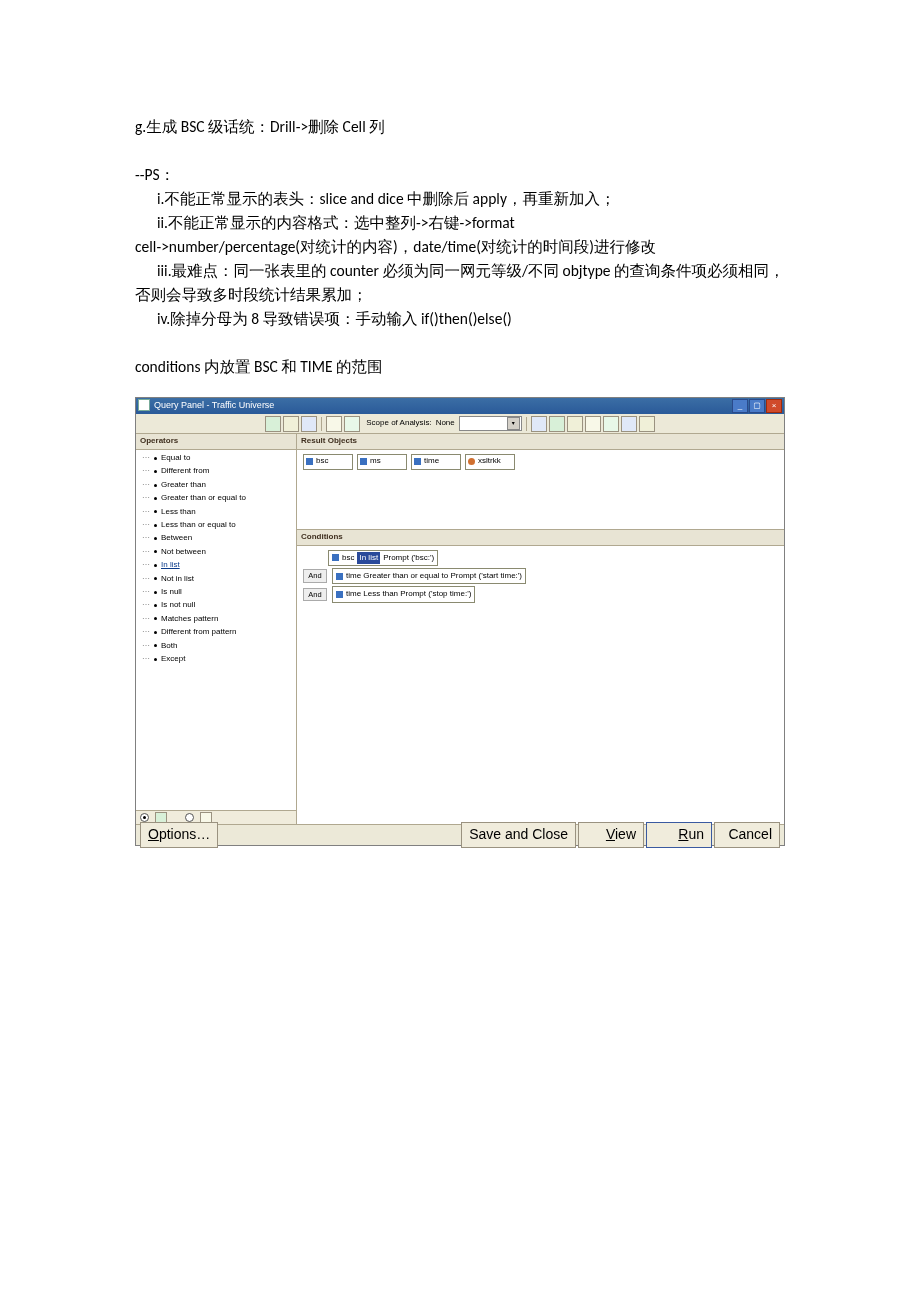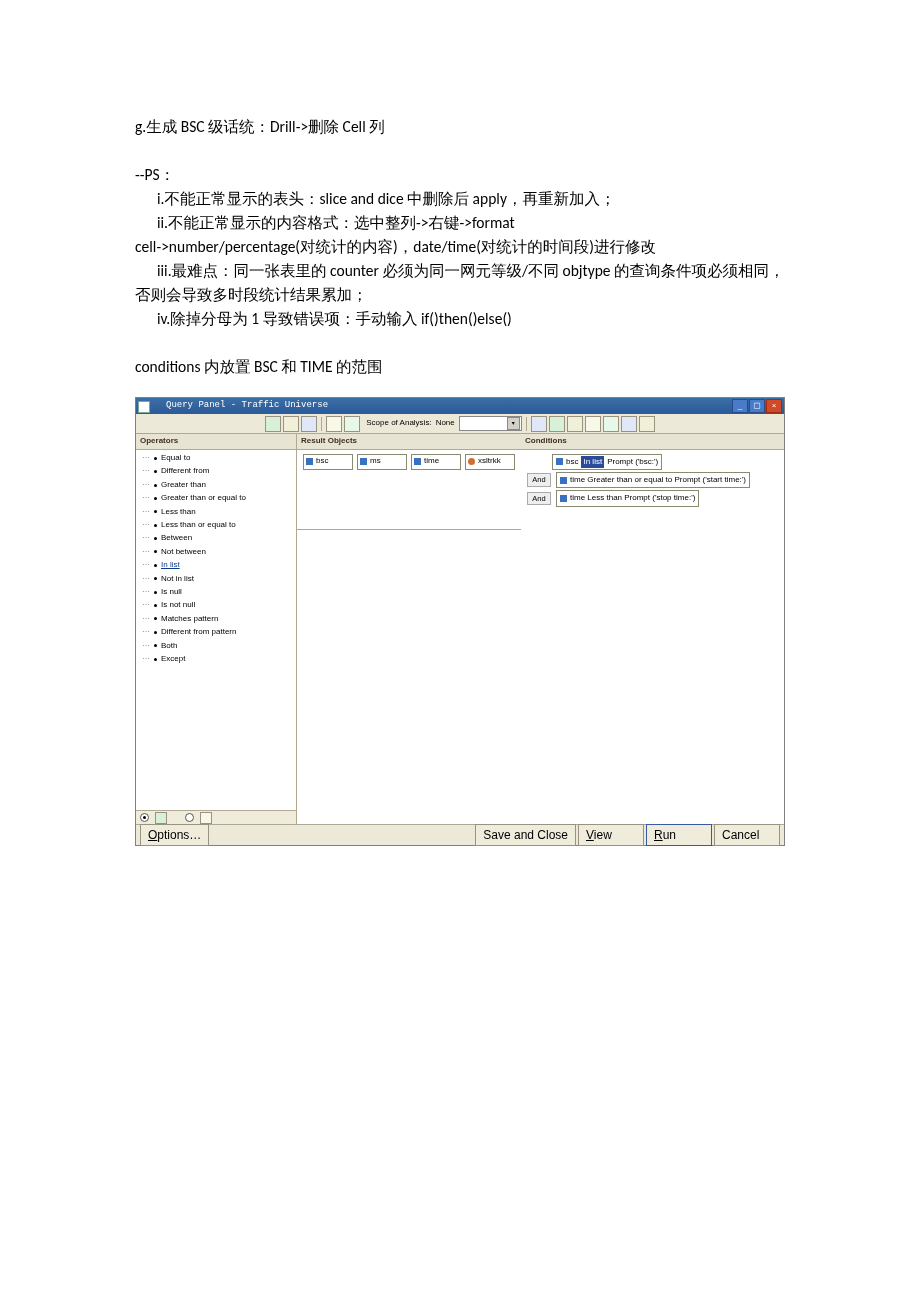--- a/index.html
+++ b/index.html
@@ -26,21 +26,21 @@
   .titlebar {
     background: linear-gradient(#3b6ea5, #2a5a99);
     color: #fff;
     display: flex;
     align-items: center;
     justify-content: space-between;
     height: 16px;
     padding: 0 2px;
     font-size: 9px;
   }
-  .titlebar-left { display: flex; align-items: flex-end; gap: 16px; font-family: Liberation Mono, monospace; }
+  .titlebar-left { display: flex; align-items: flex-start; gap: 4px; }
   .tb-icon { width: 10px; height: 10px; background: #fff; border: 1px solid #7a9; }
   .win-btns { display: flex; gap: 1px; }
   .win-btn { width: 14px; height: 12px; background: #4a7bc8; border: 1px solid #2a4a8a; color: #fff; display: flex; align-items: center; justify-content: center; font-size: 8px; line-height: 1; }
   .win-btn.close { background: #d04a2a; border-color: #a02a0a; }
   .toolbar {
     background: #ece9d8;
     border-bottom: 1px solid #b0a890;
     display: flex;
     align-items: center;
     height: 19px;
@@ -68,21 +68,21 @@
     padding: 1px 4px;
     font-weight: bold;
     font-size: 8px;
     color:#403020;
   }
   .op-list { padding: 2px 6px; overflow-y:auto; flex:1; }
   .op-item { display:flex; align-items:center; gap:4px; padding:0.5px 0; white-space: nowrap;}
   .node-dash{color:#888;}
   .bullet { width:3px; height:3px; background:#000; border-radius:50%; display:inline-block;}
   .op-link{ color:#0a3a8a; text-decoration:underline;}
-  .right-panel { flex:1; display:flex; flex-direction:row; background:#fff;}
+  .right-panel { flex:1; display:flex; flex-direction:column; background:#fff;}
   .result-box { height:95px; border-bottom:1px solid #b0a890; }
   .obj-row { display:flex; gap:4px; padding:4px 6px; flex-wrap:wrap;}
   .obj-chip {
     border:1px solid #8a8a70; background:#fff; padding:1px 4px 1px 2px; display:flex; align-items:center; gap:3px; min-width:42px; height:12px;
   }
   .obj-cube{width:7px;height:7px;background:#3a70c0;}
   .obj-ball{width:7px;height:7px;background:#d07030;border-radius:50%;}
   .cond-box { flex:1; }
   .cond-rows{ padding:4px 6px; font-size:8px; }
   .cond-line{ display:flex; align-items:center; gap:3px; margin-bottom:2px;}
@@ -98,42 +98,42 @@
     display: flex;
     align-items: center;
     justify-content: space-between;
     height: 20px;
     padding: 0 4px;
   }
   .opt-btn, .b-btn {
     border: 1px solid #9a9280;
     background: #f0ecdc;
     padding: 1px 7px;
-    font-size: 12px;
+    font-size: 14px;
     color: #000;
     min-width: 44px;
-    text-align: left;
+    text-align: right;
   }
   .b-btn { min-width: 50px; }
   .b-btn.default{ border:1px solid #3a5aa0;}
   .btn-row{display:flex; gap:2px;}
   .mnemonic{text-decoration:underline;}
 </style>
 </head>
 <body>
 
 <div class="page">
   <div>g.生成 BSC 级话统：Drill-&gt;删除 Cell 列</div>
   <br>
   <div>--PS：</div>
   <div class="indent">i.不能正常显示的表头：slice and dice 中删除后 apply，再重新加入；</div>
   <div class="indent">ii.不能正常显示的内容格式：选中整列-&gt;右键-&gt;format</div>
   <div>cell-&gt;number/percentage(对统计的内容)，date/time(对统计的时间段)进行修改</div>
   <div><span style="display:inline-block;width:22px;"></span><span>iii.最难点：同一张表里的 counter 必须为同一网元等级/不同 objtype 的查询条件项必须相同，否则会导致多时段统计结果累加；</span></div>
-  <div class="indent">iv.除掉分母为 1 导致错误项：手动输入 if()then()else()</div>
+  <div class="indent">iv.除掉分母为 8 导致错误项：手动输入 if()then()else()</div>
   <br>
   <div>conditions 内放置 BSC 和 TIME 的范围</div>
 
   
   <div class="screenshot">
     <div class="titlebar">
       <div class="titlebar-left">
         <span class="tb-icon"></span>
         <span>Query Panel - Traffic Universe</span>
       </div>

